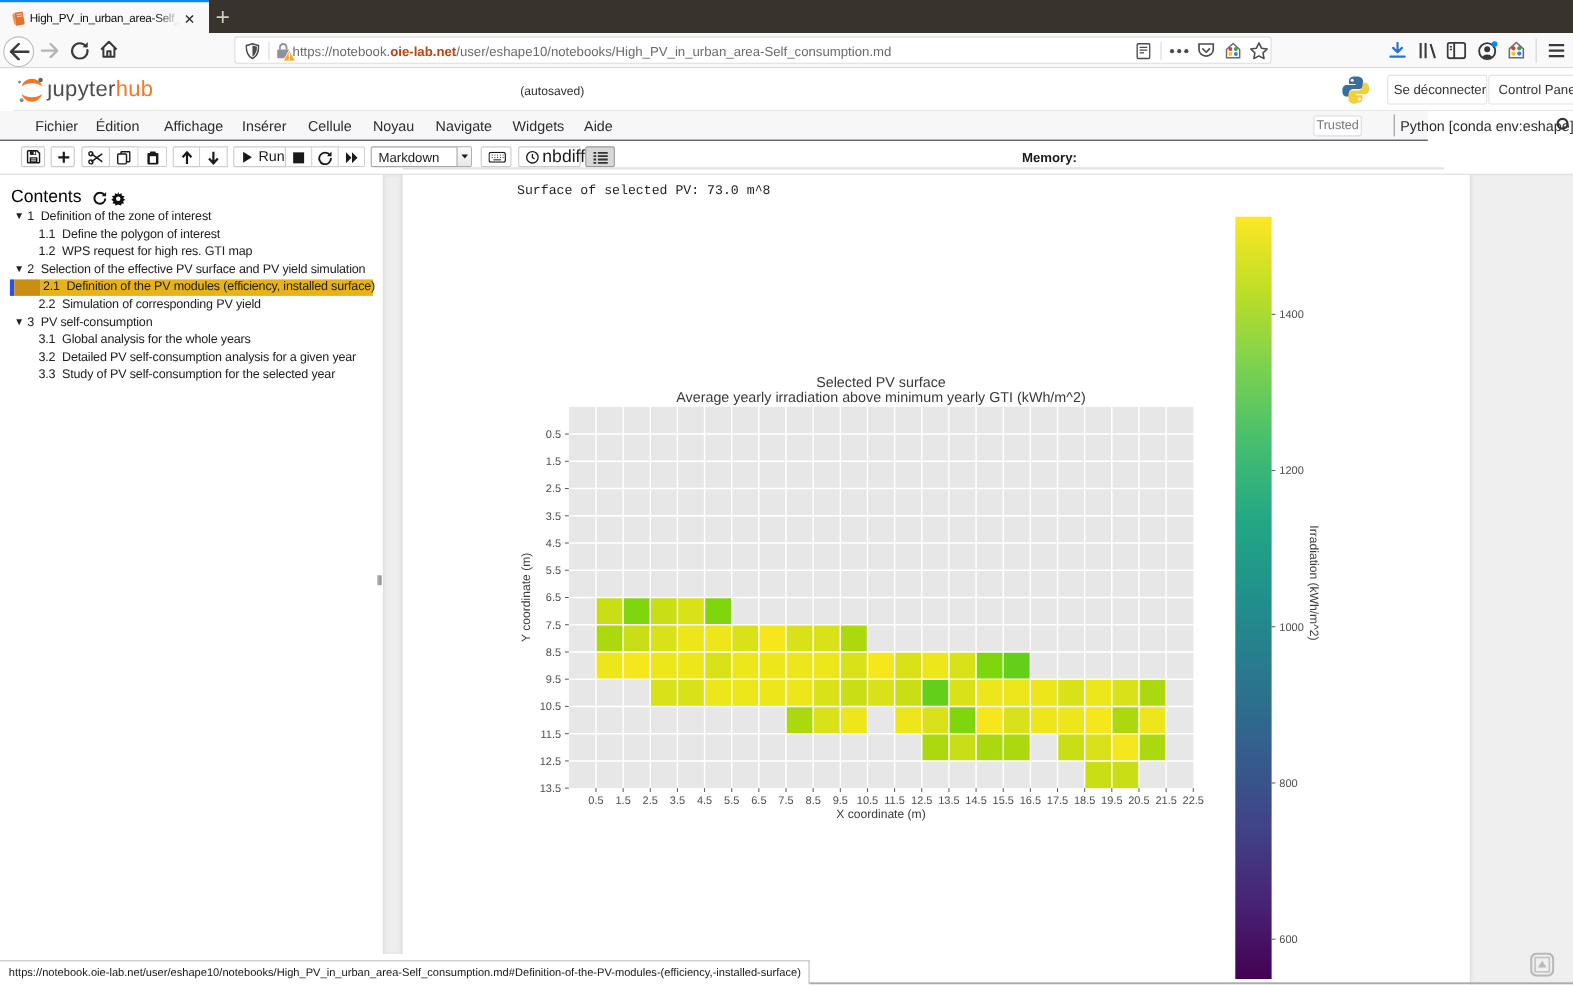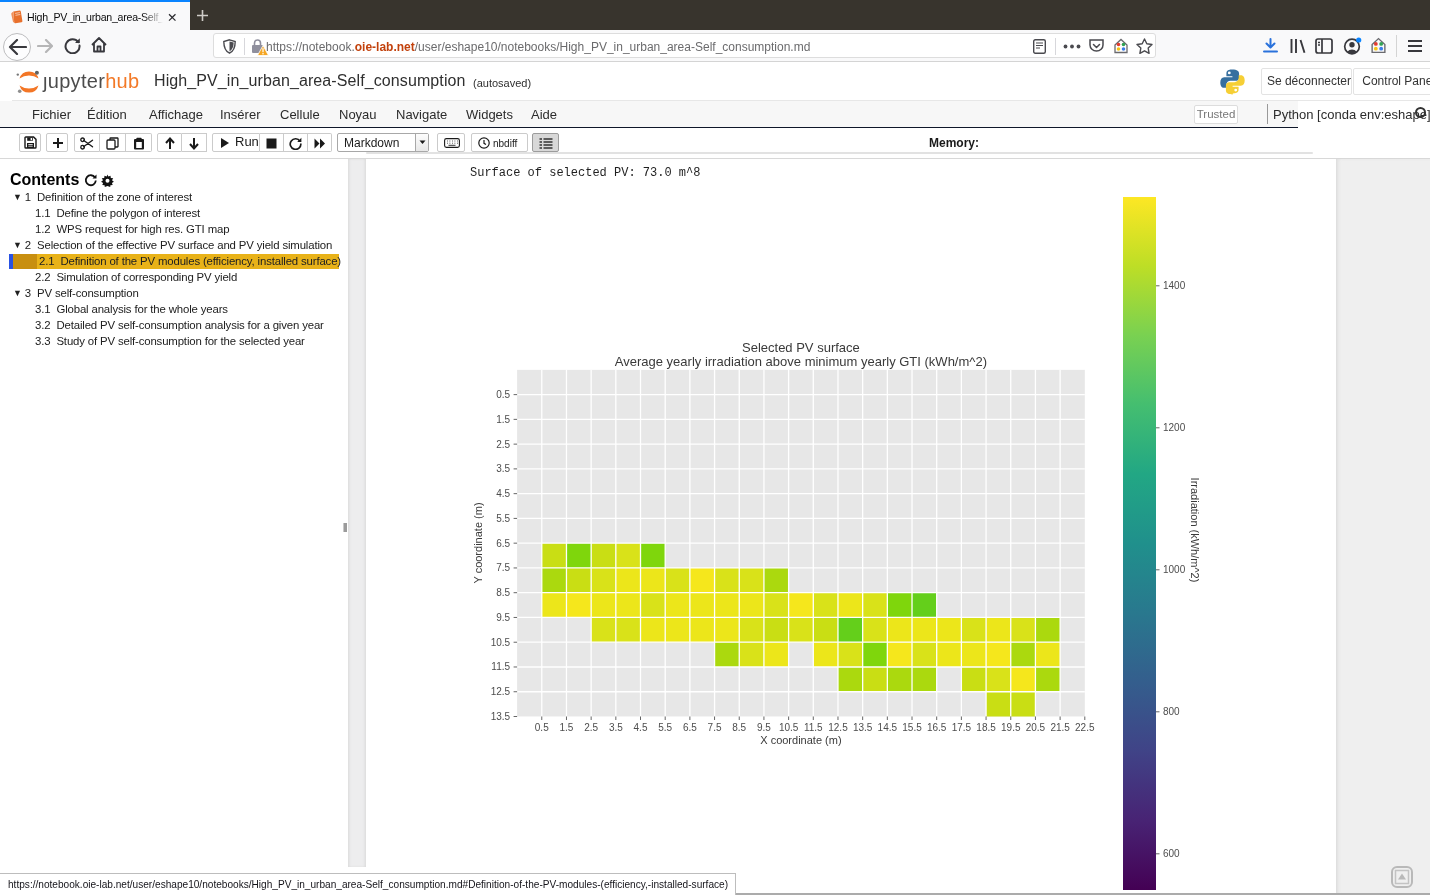--- a/index.html
+++ b/index.html
@@ -43,21 +43,21 @@
 #memlabel { position:absolute; left:929px; top:8px; font-size:12px; font-weight:bold; color:#1a1a1a; }
 #membar { position:absolute; left:366px; top:24px; width:947px; height:2px; background:#e2e2e2; border-radius:2px; }
 
 
 #main { position:absolute; left:0; top:159px; width:1430px; height:736px; background:#fff; }
 #gutter { position:absolute; left:348px; top:0; width:18px; height:708px; background:#ededee; box-shadow:inset 2px 0 3px -1px #d8d8d8, inset -2px 0 3px -1px #d8d8d8; }
 #rightarea { position:absolute; left:1336px; top:0; width:94px; height:736px; background:#efefef; box-shadow:inset 3px 0 4px -2px #d5d5d5; }
 
 
 #toc { position:absolute; left:0; top:0; width:348px; height:708px; background:#fff; }
-#toctitle { position:absolute; left:10px; top:12px; font-size:16px; font-weight:bold; color:#000; }
+#toctitle { position:absolute; left:10px; top:12px; font-size:16px; font-weight:normal; color:#000; }
 .tocrow { position:absolute; font-size:11.4px; color:#212121; white-space:nowrap; letter-spacing:-0.15px; }
 .tocnum { font-weight:500; }
 #tochl { position:absolute; left:9px; top:95px; width:330px; height:15px; }
 #tochl .bluebar { position:absolute; left:0; top:0; width:3.5px; height:15px; background:#2952e3; }
 #tochl .dgold { position:absolute; left:3.5px; top:0; width:24px; height:15px; background:#c88f10; }
 #tochl .gold { position:absolute; left:27.5px; top:0; width:302px; height:15px; background:#e8b219; }
 
 
 #content { position:absolute; left:366px; top:0; width:970px; height:736px; background:#fff; }
 #monoout { position:absolute; left:104px; top:7px; font-family:"Liberation Mono",monospace; font-size:12px; color:#1f1f1f; }
@@ -178,21 +178,20 @@
 
   <div id="jheader">
     <svg class="abs" style="left:4px;top:7px" width="26" height="26" viewBox="0 0 26 26">
       <path d="M3.5 9.6 A 9.9 9.9 0 0 1 22.5 9.6 A 16.5 16.5 0 0 0 3.5 9.6Z" fill="#f37626"></path>
       <path d="M3.5 16.4 A 9.9 9.9 0 0 0 22.5 16.4 A 16.5 16.5 0 0 1 3.5 16.4Z" fill="#f37626"></path>
       <circle cx="3.7" cy="22.2" r="1.8" fill="#8e8e8e"></circle>
       <circle cx="1.8" cy="5.6" r="1.2" fill="#767677"></circle>
       <circle cx="20.9" cy="3.7" r="2.0" fill="#616262"></circle>
     </svg>
     <div class="abs" style="left:31px;top:8px;font-size:20px;color:#4c4c4c;letter-spacing:0.3px;">ȷupyter<span style="color:#f37927">hub</span></div>
-    <div id="jhtitle">High_PV_in_urban_area-Self_consumption</div>
     <div id="jhauto">(autosaved)</div>
     <svg class="abs" style="left:1207px;top:6px" width="27" height="27" viewBox="0 0 27 27">
       <path d="M13.2 1.5 c-5.5 0 -5.8 2.4 -5.8 4.2 v2.6 h6 v1 H5.2 c-2.6 0 -3.9 2.3 -3.9 5.2 c0 2.9 1.1 5.3 3.8 5.3 h2.2 v-2.9 c0 -2.5 2.1 -4.1 4.3 -4.1 h5.2 c1.9 0 3.3 -1.5 3.3 -3.4 V5.7 c0 -2.4 -1.7 -4.2 -6.9 -4.2Z" fill="#366f9f"></path>
       <circle cx="10.3" cy="4.9" r="1.4" fill="#fff"></circle>
       <path d="M13.8 25.5 c5.5 0 5.8 -2.4 5.8 -4.2 v-2.6 h-6 v-1 h8.2 c2.6 0 3.9 -2.3 3.9 -5.2 c0 -2.9 -1.1 -5.3 -3.8 -5.3 h-2.2 v2.9 c0 2.5 -2.1 4.1 -4.3 4.1 h-5.2 c-1.9 0 -3.3 1.5 -3.3 3.4 v4.7 c0 2.4 1.7 4.2 6.9 4.2Z" fill="#f6cf35"></path>
       <circle cx="16.7" cy="22.1" r="1.4" fill="#fff"></circle>
     </svg>
     <div class="hbtn" style="left:1249px;width:91px">Se déconnecter</div>
     <div class="hbtn" style="left:1341px;width:83px">Control Panel</div>
   </div>
@@ -260,21 +259,21 @@
     <div class="tbtn" style="left:337px;width:92px;font-size:12px;color:#1a1a1a;border-color:#a8a8a8">
         <span style="position:absolute;left:6px;top:2px">Markdown</span>
         <span style="position:absolute;right:0;top:0;width:13px;height:17px;border-left:1px solid #a8a8a8;background:linear-gradient(#fdfdfd,#e8e8e8)"><svg style="margin:6px 0 0 3px" width="7" height="5" viewBox="0 0 7 5">
             <path d="M0.5 0.5 L3.5 4 L6.5 0.5 Z" fill="#1a1a1a"></path>
           </svg></span>
       </div>
     <div class="tbtn" style="left:437px;width:28px"><svg style="margin:4px 0 0 6px" width="16" height="10" viewBox="0 0 16 10">
           <rect x="0.6" y="0.6" width="14.8" height="8.8" rx="1.8" fill="none" stroke="#1a1a1a" stroke-width="1.1"></rect>
           <path d="M3 3 H3.8 M5.5 3 H6.3 M8 3 H8.8 M10.5 3 H11.3 M13 3 H13.8 M3 5.2 H3.8 M5.5 5.2 H6.3 M8 5.2 H8.8 M10.5 5.2 H11.3 M13 5.2 H13.8 M4.5 7.3 H11.5" stroke="#1a1a1a" stroke-width="0.9"></path>
         </svg></div>
-    <div class="tbtn" style="left:471px;width:57px;font-size:10px;color:#1a1a1a;white-space:nowrap"><svg style="margin:3px 3px 0 6px" width="12" height="12" viewBox="0 0 12 12">
+    <div class="tbtn" style="left:471px;width:57px;font-size:16px;color:#1a1a1a;white-space:nowrap"><svg style="margin:3px 3px 0 6px" width="12" height="12" viewBox="0 0 12 12">
           <circle cx="6" cy="6" r="5.2" fill="none" stroke="#1a1a1a" stroke-width="1.2"></circle>
           <path d="M6 3 V6.3 L8 7.5" fill="none" stroke="#1a1a1a" stroke-width="1.2"></path>
         </svg><span style="position:relative;top:-2.5px">nbdiff</span></div>
     <div class="tbtn" style="left:532px;width:27px;background:#d8d8d8;border-color:#9c9c9c"><svg style="margin:3.5px 0 0 6px" width="14" height="11" viewBox="0 0 14 11">
           <path d="M0.5 1 H3 M0.5 4 H3 M0.5 7 H3 M0.5 10 H3" stroke="#333" stroke-width="1.6"></path>
           <path d="M4.5 1 H13.5 M4.5 4 H13.5 M4.5 7 H13.5 M4.5 10 H13.5" stroke="#333" stroke-width="1.6"></path>
         </svg></div>
     <div id="memlabel">Memory:</div>
     <div id="membar"></div>
   </div>

